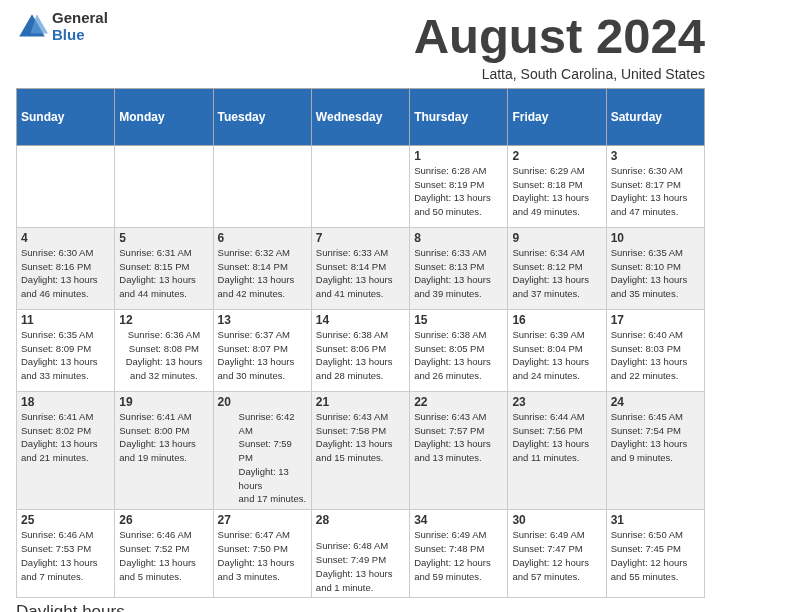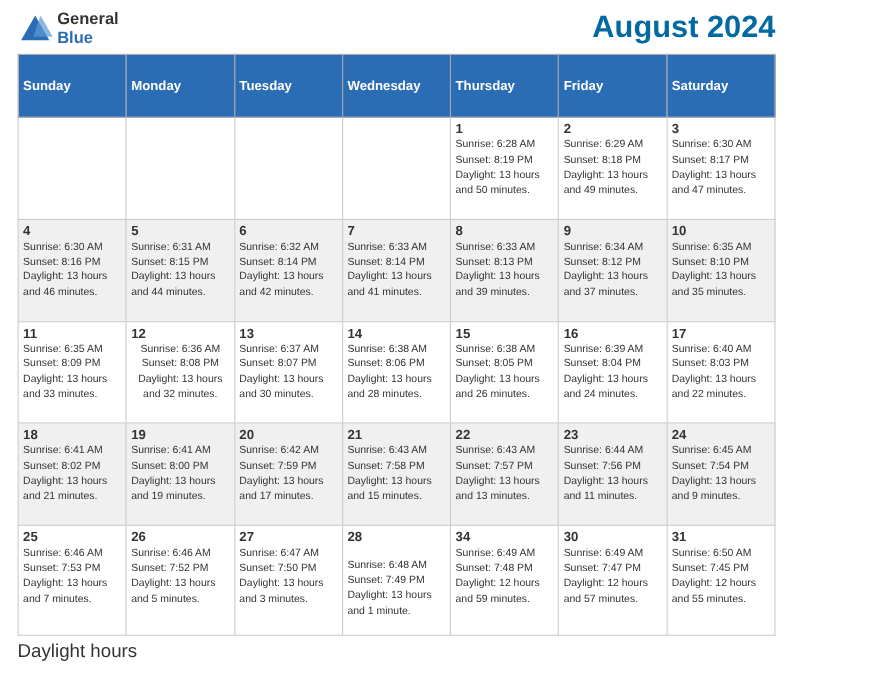--- a/index.html
+++ b/index.html
@@ -44,23 +44,23 @@
       color: #2a6db5;
     }
     .logo-icon {
       width: 32px;
       height: 32px;
     }
     .title-block {
       text-align: right;
     }
     .main-title {
-      font-size: 28px;
-      font-weight: bold;
-      color: #0369a1;
+      font-size: 49px;
+      font-weight: bold;
+      color: #404040;
       line-height: 1.1;
     }
     .subtitle {
       font-size: 14px;
       color: #333;
       margin-top: 2px;
     }
     .calendar {
       flex: 1;
       border-collapse: collapse;
@@ -115,20 +115,21 @@
         <polygon points="20,4 36,32 4,32" fill="#2a6db5"></polygon>
         <polygon points="26,4 40,28 18,28" fill="#5b9bd5" opacity="0.7"></polygon>
       </svg>
       <div class="logo-text">
         <span class="logo-general">General</span>
         <span class="logo-blue">Blue</span>
       </div>
     </div>
     <div class="title-block">
       <div class="main-title">August 2024</div>
+      <div class="subtitle">Latta, South Carolina, United States</div>
     </div>
   </div>
 
   <table class="calendar">
     <thead>
       <tr>
       <th>Sunday</th>
           <th>Monday</th>
           <th>Tuesday</th>
           <th>Wednesday</th>
@@ -277,21 +278,21 @@
           </td>
           <td class="alt-row">
             <span class="day-num">19</span>
             <div class="day-info" style="white-space: pre-line;">Sunrise: 6:41 AM
 Sunset: 8:00 PM
 Daylight: 13 hours
 and 19 minutes.</div>
           </td>
           <td class="alt-row">
             <span class="day-num">20</span>
-            <div class="day-info" style="white-space: pre-line;">Sunrise: 6:42 AM
+            <div class="day-info" style="white-space: pre-line; margin-left: 21px;">Sunrise: 6:42 AM
 Sunset: 7:59 PM
 Daylight: 13 hours
 and 17 minutes.</div>
           </td>
           <td class="alt-row">
             <span class="day-num">21</span>
             <div class="day-info" style="white-space: pre-line;">Sunrise: 6:43 AM
 Sunset: 7:58 PM
 Daylight: 13 hours
 and 15 minutes.</div>

